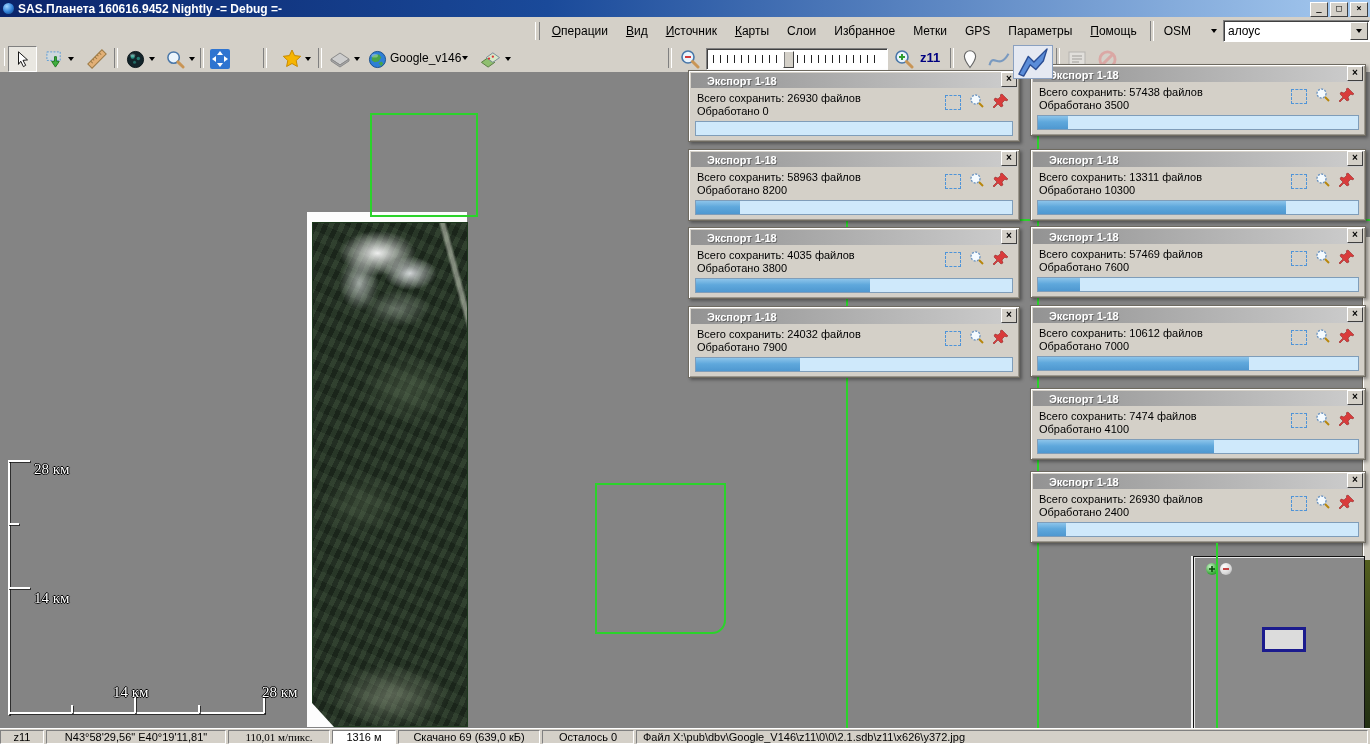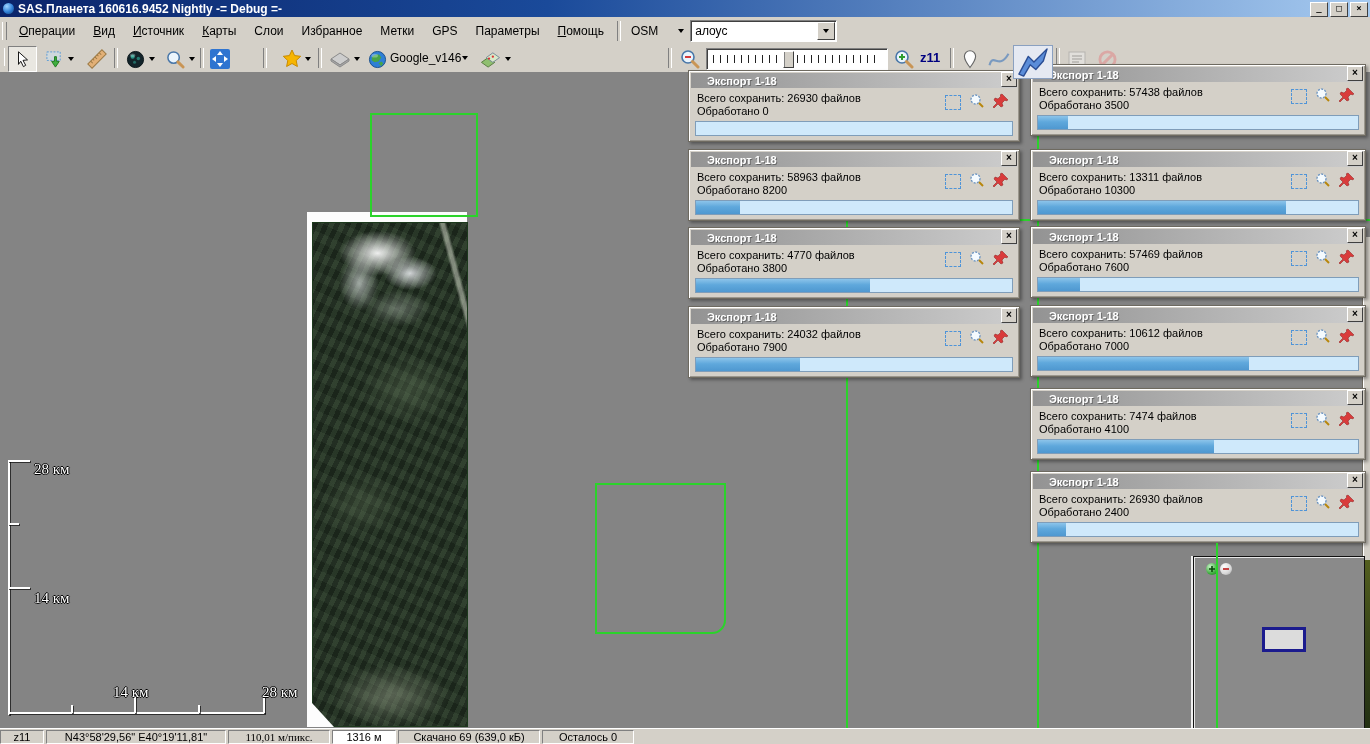--- a/index.html
+++ b/index.html
@@ -11,21 +11,21 @@
     background:linear-gradient(to right,#0a246a,#1a4a9a 40%,#a6caf0);
     display:flex;align-items:center;color:#fff;font-weight:bold;font-size:12px;}
   .appicon{width:11px;height:11px;border-radius:50%;margin:0 4px 0 3px;
     background:radial-gradient(circle at 35% 30%,#9fd4ff,#2e7fd6 55%,#123d73);}
   .winbtns{position:absolute;right:2px;top:2px;display:flex;gap:2px;}
   .winbtn{width:16px;height:13px;background:#d4d0c8;border:1px solid;
     border-color:#fff #404040 #404040 #fff;font-size:9px;line-height:11px;
     text-align:center;color:#000;font-weight:bold;font-family:"DejaVu Sans Mono",monospace;}
   
   .menubar{position:absolute;left:0;top:17px;width:1370px;height:27px;background:#d4d0c8;
-    border-bottom:1px solid #808080;display:flex;align-items:center;}
+    border-bottom:1px solid #808080;display:flex;align-items:center;justify-content:flex-end;}
   .grip{width:3px;height:18px;margin:0 3px 0 2px;border-left:1px solid #fff;border-right:1px solid #808080;}
   .menuitem{padding:3px 9px;font-size:12px;cursor:default;}
   .menuitem u{text-decoration:underline;}
   .vsep{width:2px;height:20px;margin:0 4px;border-left:1px solid #808080;border-right:1px solid #fff;}
   .osmbtn{display:flex;align-items:center;gap:20px;padding:3px 6px;font-size:12px;}
   .darr{width:0;height:0;border-left:3px solid transparent;border-right:3px solid transparent;border-top:4px solid #000;}
   .combo{position:relative;width:145px;height:20px;background:#fff;border:1px solid;
     border-color:#808080 #fff #fff #808080;box-shadow:inset 1px 1px 0 #404040;}
   .combo .val{position:absolute;left:4px;top:3px;font-size:12px;}
   .combo .cbtn{position:absolute;right:1px;top:1px;bottom:1px;width:16px;background:#d4d0c8;
@@ -316,20 +316,21 @@
     <div class="minirect"></div>
   </div>
 
   <div class="statusbar">
     <div class="spanel" style="width:42px;">z11</div>
     <div class="spanel" style="width:178px;">N43°58'29,56" E40°19'11,81"</div>
     <div class="spanel" style="width:100px;font-family:Liberation Serif, serif;">110,01 м/пикс.</div>
     <div class="spanel white" style="width:62px;">1316 м</div>
     <div class="spanel" style="width:140px;">Скачано 69 (639,0 кБ)</div>
     <div class="spanel" style="width:90px;">Осталось 0</div>
+    <div class="spanel fileleft" style="flex:1;">Файл X:\pub\dbv\Google_V146\z11\0\0\2.1.sdb\z11\x626\y372.jpg</div>
   </div>
 
 <div class="dlg" style="left: 688px; top: 70px; width: 330px;">
       <div class="dlg-title">
         <span class="dlg-title-text">Экспорт 1-18</span>
       </div>
       <div class="dlg-close">×</div>
       <div class="dlg-line1">Всего сохранить: 26930 файлов</div>
       <div class="dlg-line2">Обработано 0</div>
       <div class="dlg-icons">
@@ -365,21 +366,21 @@
       </div>
       <div class="pbar">
         <div class="pfill" style="width: 13.9%;"></div>
       </div>
     </div>
     <div class="dlg" style="left: 688px; top: 227px; width: 330px;">
       <div class="dlg-title">
         <span class="dlg-title-text">Экспорт 1-18</span>
       </div>
       <div class="dlg-close">×</div>
-      <div class="dlg-line1">Всего сохранить: 4770 файлов</div>
+      <div class="dlg-line1">Всего сохранить: 4035 файлов</div>
       <div class="dlg-line2">Обработано 3800</div>
       <div class="dlg-icons">
         <div class="ic-sel"></div>
         <div><svg width="16" height="16" viewBox="0 0 16 16">
             <circle cx="6.5" cy="6.5" r="4.5" fill="#f4fafe" stroke="#6a93c0" stroke-width="1.3" stroke-dasharray="2 1.4"></circle>
             <line x1="10" y1="10" x2="14" y2="14" stroke="#b8860b" stroke-width="2"></line>
           </svg></div>
         <div><svg width="16" height="16" viewBox="0 0 16 16">
             <path d="M9 1l6 6-2 1-1-1-3 3 1 3-2 1-3-3-4 4-1-1 4-4-3-3 1-2 3 1 3-3-1-1z" fill="#d93b3b" stroke="#8c1a1a" stroke-width=".5"></path>
           </svg></div>

